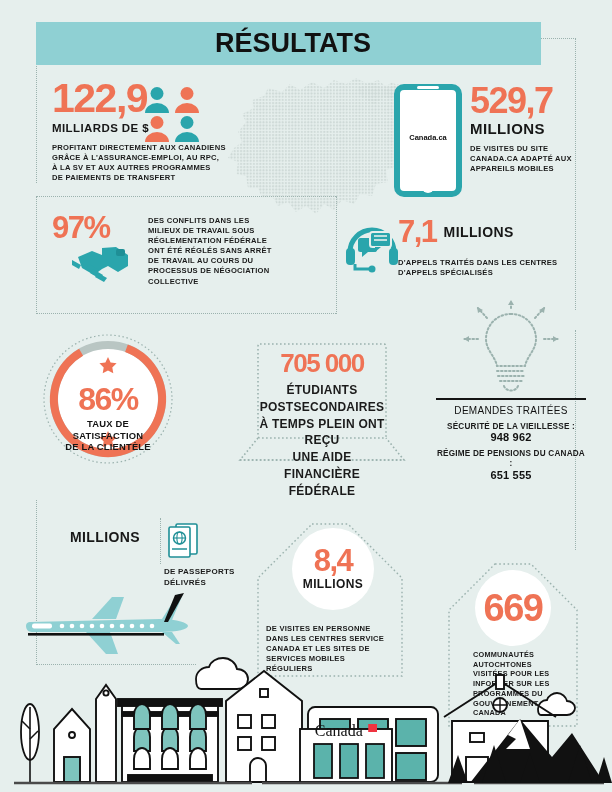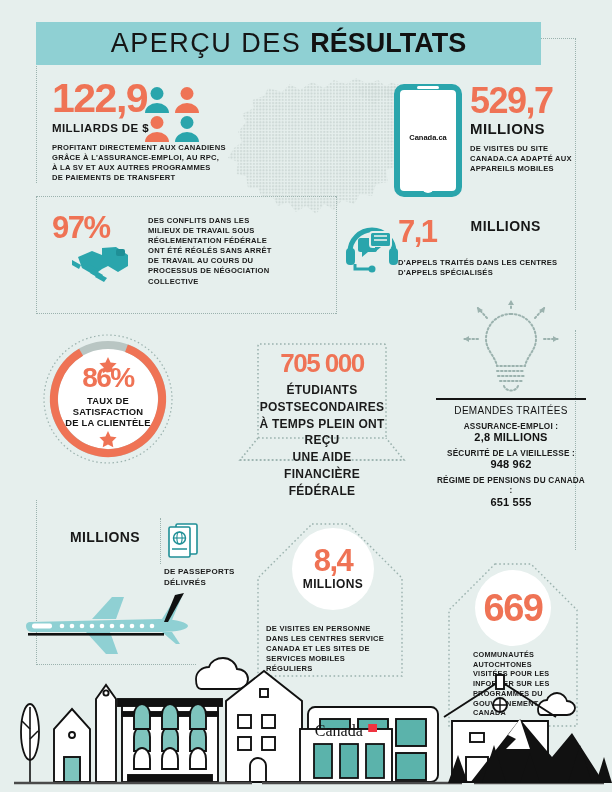--- a/index.html
+++ b/index.html
@@ -118,21 +118,20 @@
   <div class="dotline dot-h" style="left:36px;  top:196px; width:300px;"></div>
   <div class="dotline dot-v" style="left:36px;  top:196px; height:118px;"></div>
   <div class="dotline dot-h" style="left:36px;  top:313px; width:300px;"></div>
   <div class="dotline dot-v" style="left:575px; top:330px; height:220px;"></div>
   <div class="dotline dot-v" style="left:36px;  top:500px; height:165px;"></div>
   <div class="dotline dot-h" style="left:36px;  top:664px; width:160px;"></div>
   <div class="dotline dot-v" style="left:160px; top:518px; height:46px;"></div>
   <div class="dotline dot-v" style="left:336px; top:196px; height:118px;"></div>
 
   <div class="abs" id="banner">
-    <span class="t1">APERÇU DES</span>
     <span class="t2">RÉSULTATS</span>
   </div>
 
   <svg class="abs" id="map" viewBox="0 0 215 165">
     <defs>
       <pattern id="dots" width="3.2" height="3.2" patternUnits="userSpaceOnUse">
         <circle cx="1.1" cy="1.1" r="1.05" fill="#b9c6c3"></circle>
       </pattern>
     </defs>
     <path fill="url(#dots)" d="M34,72 L30,62 L38,52 L34,44 L46,38 L44,30 L56,26 L60,18 L74,22 L82,14 L92,20 L104,12
@@ -217,21 +216,21 @@
     <path d="M18,30 l0,5 l6,-5 Z" fill="#2aa5ac"></path>
     <rect x="26" y="10" width="21" height="15" rx="2.5" fill="#2aa5ac" stroke="#e6efed" stroke-width="2"></rect>
     <path d="M31,25 l0,5 l6,-5 Z" fill="#2aa5ac"></path>
     <g stroke="#e6efed" stroke-width="1.6">
       <line x1="30" y1="14" x2="43" y2="14"></line>
       <line x1="30" y1="18" x2="43" y2="18"></line>
     </g>
   </svg>
 
   <div class="abs" style="left:398px; top:218px; width:180px;">
-    <div style="display:flex; align-items:flex-start;gap:27px;">
+    <div style="display:flex; align-items:center;">
       <span class="bignum" style="font-size:31px;">7,1</span>
       <span class="unitlbl" style="font-size:14px; margin-left:7px;">MILLIONS</span>
     </div>
     <div class="body" style="margin-top:11px; width:172px;">
       <b>D'APPELS TRAITÉS</b><span> DANS LES CENTRES D'APPELS SPÉCIALISÉS</span>
     </div>
   </div>
 
   <svg class="abs" style="left:452px; top:300px;" width="118" height="98" viewBox="0 0 118 98">
     <g fill="none" stroke="#9bb2ae" stroke-width="2" stroke-dasharray="1.6 2.4" stroke-linecap="round">
@@ -257,21 +256,21 @@
 
   <svg class="abs" id="donut" viewBox="0 0 132 132">
     <circle cx="66" cy="66" r="64" fill="none" stroke="#9bb2ae" stroke-width="1.2" stroke-dasharray="1.5 2.6"></circle>
     <circle cx="66" cy="66" r="54" fill="#fff"></circle>
     <circle cx="66" cy="66" r="54" fill="none" stroke="#b9c6c3" stroke-width="8"></circle>
     <circle cx="66" cy="66" r="54" fill="none" stroke="#ef7355" stroke-width="8" stroke-dasharray="291.8 339.3" stroke-dashoffset="0" transform="rotate(-70 66 66)"></circle>
     <path d="M66,24 l2.6,5.4 l6,.8 l-4.3,4.2 l1,5.9 l-5.3,-2.8 l-5.3,2.8 l1,-5.9 l-4.3,-4.2 l6,-.8 Z" fill="#ef7355"></path>
     <path d="M66,98 l2.6,5.4 l6,.8 l-4.3,4.2 l1,5.9 l-5.3,-2.8 l-5.3,2.8 l1,-5.9 l-4.3,-4.2 l6,-.8 Z" fill="#ef7355"></path>
   </svg>
   <div class="abs" style="left:42px; top:365px; width:132px; text-align:center;">
-    <div class="bignum" style="font-size:28px;">86%</div>
+    <div class="bignum" style="font-size:32px;margin-top:20px;">86%</div>
     <div style="margin-top:4px; font-size:9.4px; font-weight:800; color:#141414; line-height:1.18; letter-spacing:.2px;">
       <div>TAUX DE</div>
       <div>SATISFACTION</div>
       <div>DE LA CLIENTÈLE</div>
     </div>
   </div>
 
   <svg class="abs" id="laptop" viewBox="0 0 168 124">
     <g fill="none" stroke="#9bb2ae" stroke-width="1.6" stroke-dasharray="1.6 2.4">
       <rect x="20" y="4" width="128" height="94" rx="2"></rect>
@@ -285,24 +284,20 @@
       <div>ÉTUDIANTS POSTSECONDAIRES</div>
       <div>À TEMPS PLEIN ONT REÇU</div>
       <div>UNE AIDE FINANCIÈRE</div>
       <div>FÉDÉRALE</div>
     </div>
   </div>
 
   <div class="abs" id="demandes">
     <div class="rule"></div>
     <div class="hdr">DEMANDES TRAITÉES</div>
-    <div>
-      <div class="lbl">ASSURANCE-EMPLOI :</div>
-      <div class="val">2,8 MILLIONS</div>
-    </div>
     <div>
       <div class="lbl">SÉCURITÉ DE LA VIEILLESSE :</div>
       <div class="val">948 962</div>
     </div>
     <div>
       <div class="lbl" style="line-height:1.2;">RÉGIME DE PENSIONS DU CANADA :</div>
       <div class="val">651 555</div>
     </div>
   </div>
 

